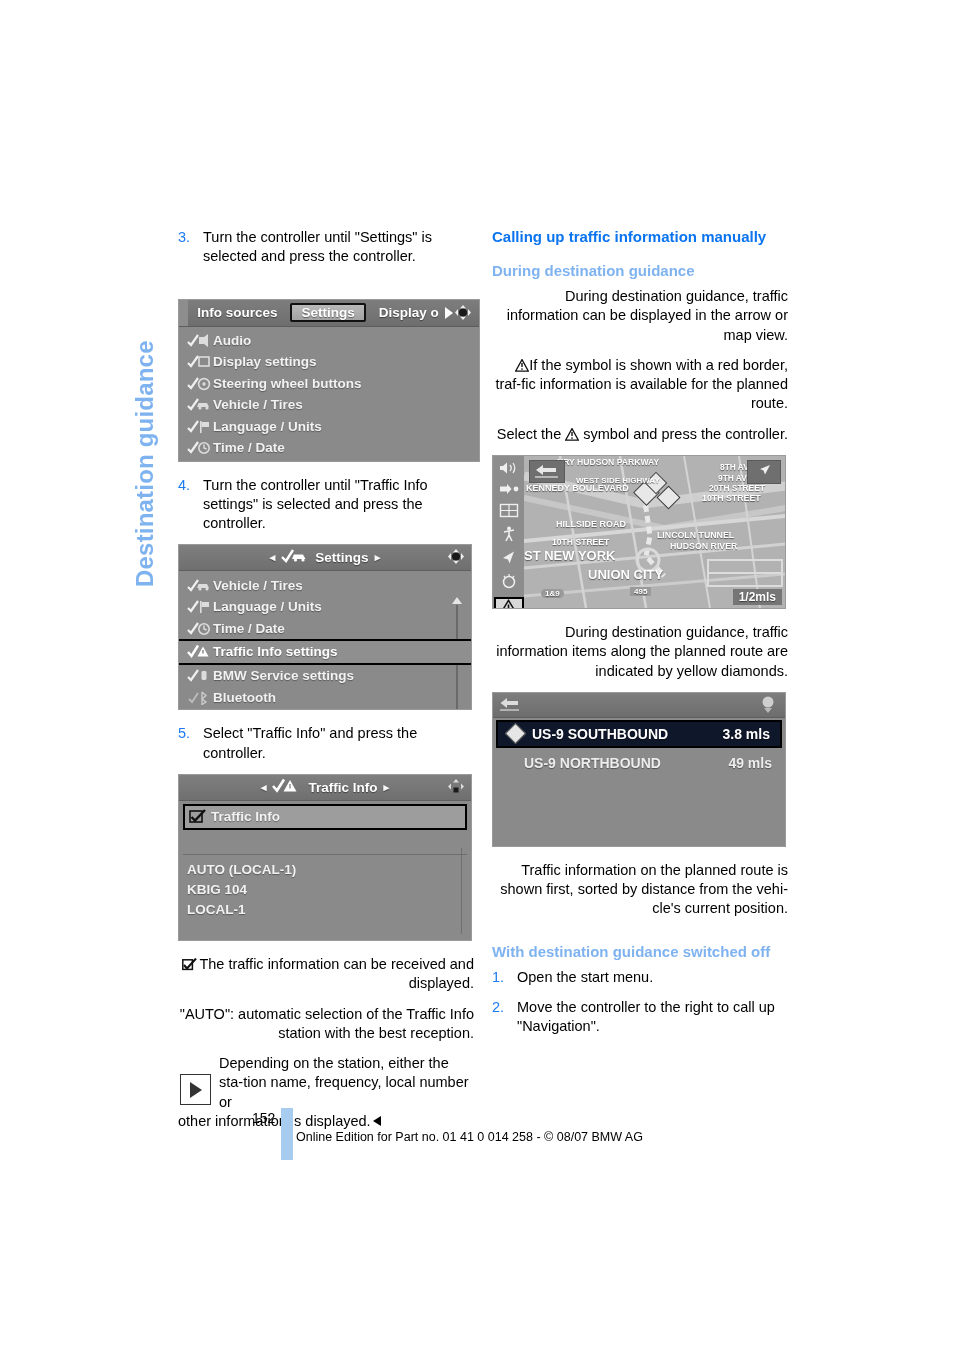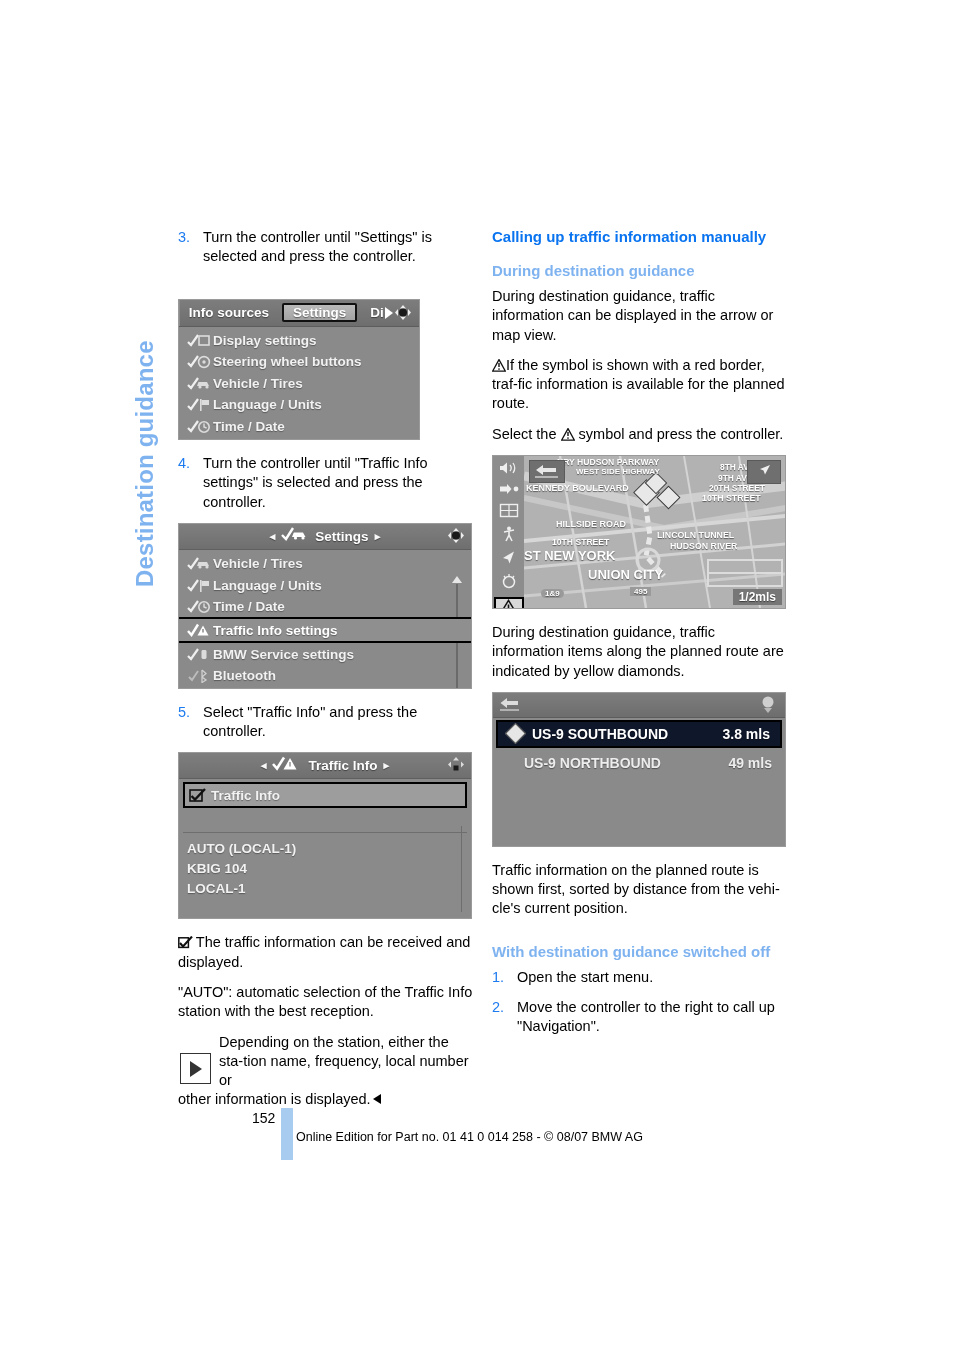--- a/index.html
+++ b/index.html
@@ -66,20 +66,21 @@
     flex: 0 0 25px;
     font-size: 14.5px;
   }
   .step-body {
     flex: 1;
   }
   p.para {
     font-size: 14.5px;
     line-height: 1.33;
     margin: 0 0 11px 0;
+    text-align: right;
   }
   h2.head-main {
     font-size: 15px;
     font-weight: bold;
     color: #0A74F0;
     margin: 0 0 16px 0;
     line-height: 1.2;
   }
   h3.head-sub {
     font-size: 15px;
@@ -411,38 +412,47 @@
   <div class="side-tab-text">Destination guidance</div>
 </div>
 
 <div class="col-left">
 
   <div class="step">
     <div class="step-num">3.</div>
     <div class="step-body">Turn the controller until "Settings" is selected and press the controller.</div>
   </div>
 
-  <div class="shot" style="width:242px;margin-top:32px;">
+  <div class="shot" style="width:302px;margin-top:32px;">
     <div class="idr-tabbar">
       <div class="lead"></div>
       <div class="idr-tab">Info sources</div>
       <div class="idr-tab sel">Settings</div>
       <div class="idr-tab clip">Display o</div>
       <div class="arrow-right-sm"></div>
       <div class="ctrl-orb">
         <svg width="20" height="17" viewBox="0 0 20 17">
           <path d="M2 8.5 L5 5 L5 12 Z" fill="#eee"></path>
           <path d="M18 8.5 L15 5 L15 12 Z" fill="#eee"></path>
           <path d="M10 1 L13 4.5 L7 4.5 Z" fill="#eee"></path>
           <path d="M10 16 L13 12.5 L7 12.5 Z" fill="#eee"></path>
           <circle cx="10" cy="8.5" r="4" fill="#1a1a1a"></circle>
         </svg>
       </div>
     </div>
     <div class="idr-list">
+      <div class="idr-row">
+        <span class="rowicon">
+          <svg width="24" height="15" viewBox="0 0 24 15">
+              <path d="M1 9 L4 12 L11 2" stroke="#efefef" stroke-width="2.2" fill="none"></path>
+              <path d="M12 4 L17 4 L21 1 L21 14 L17 11 L12 11 Z" fill="#dcdcdc"></path>
+            </svg>
+        </span>
+        <span>Audio</span>
+      </div>
       <div class="idr-row">
         <span class="rowicon">
           <svg width="24" height="15" viewBox="0 0 24 15">
               <path d="M1 9 L4 12 L11 2" stroke="#efefef" stroke-width="2.2" fill="none"></path>
               <rect x="12" y="3" width="10" height="9" fill="none" stroke="#dcdcdc" stroke-width="1.6"></rect>
             </svg>
         </span>
         <span>Display settings</span>
       </div>
       <div class="idr-row">
@@ -758,21 +768,21 @@
           <circle cx="124" cy="104" r="11" fill="none" stroke="#d9d9d9" stroke-width="3"></circle>
           <rect x="184" y="104" width="74" height="26" fill="none" stroke="#dcdcdc" stroke-width="2"></rect>
           <path d="M184 117 L258 117" stroke="#dcdcdc" stroke-width="2"></path>
         </svg>
 
         <div class="diamond" style="left:113px;top:27px;"></div>
         <div class="diamond" style="left:124px;top:19px;width:14px;height:14px;"></div>
         <div class="diamond" style="left:136px;top:33px;width:15px;height:15px;"></div>
 
         <div class="maplabel" style="left:33px;top:1px;font-size:8.6px;">NRY HUDSON PARKWAY</div>
-        <div class="maplabel" style="left:52px;top:11px;font-size:8px;">WEST SIDE HIGHWAY</div>
+        <div class="maplabel" style="left:52px;top:20px;font-size:8px;">WEST SIDE HIGHWAY</div>
         <div class="maplabel" style="left:196px;top:6px;font-size:8.4px;">8TH AV</div>
         <div class="maplabel" style="left:194px;top:17px;font-size:8.4px;">9TH AV</div>
         <div class="maplabel" style="left:185px;top:27px;font-size:8.4px;">20TH STREET</div>
         <div class="maplabel" style="left:178px;top:37px;font-size:8.8px;">10TH STREET</div>
         <div class="maplabel" style="left:2px;top:27px;font-size:9px;">KENNEDY BOULEVARD</div>
         <div class="maplabel" style="left:32px;top:63px;font-size:9px;">HILLSIDE ROAD</div>
         <div class="maplabel" style="left:28px;top:81px;font-size:8.6px;">10TH STREET</div>
         <div class="maplabel" style="left:133px;top:74px;font-size:8.8px;">LINCOLN TUNNEL</div>
         <div class="maplabel" style="left:146px;top:85px;font-size:8.8px;">HUDSON RIVER</div>
         <div class="maplabel" style="left:0px;top:92px;font-size:13px;">ST NEW YORK</div>

